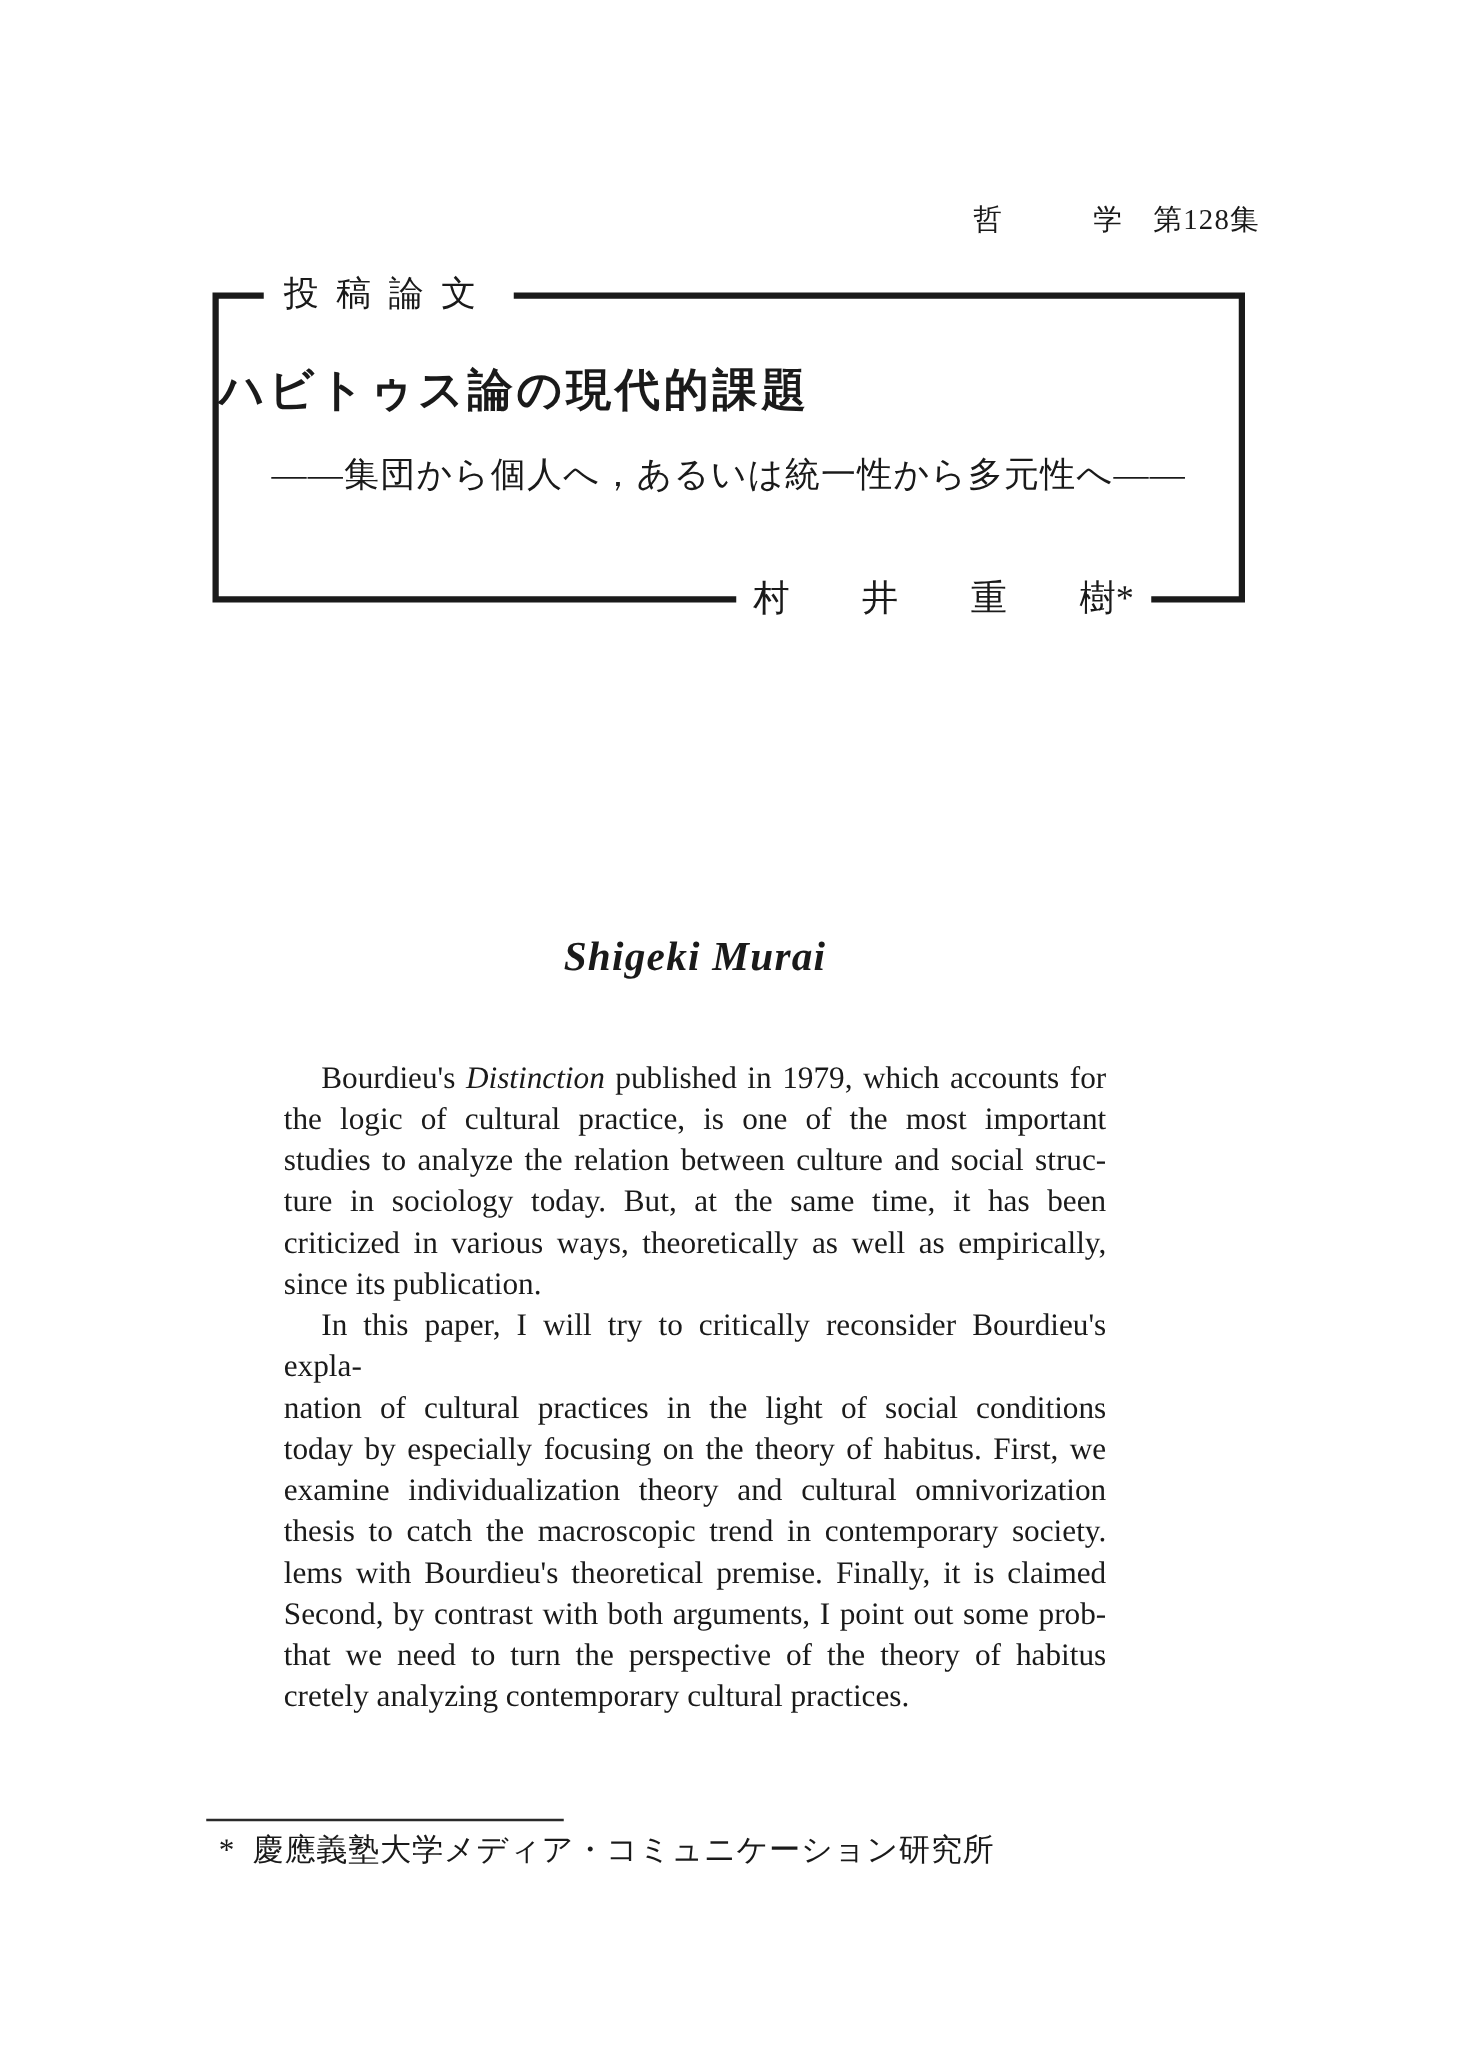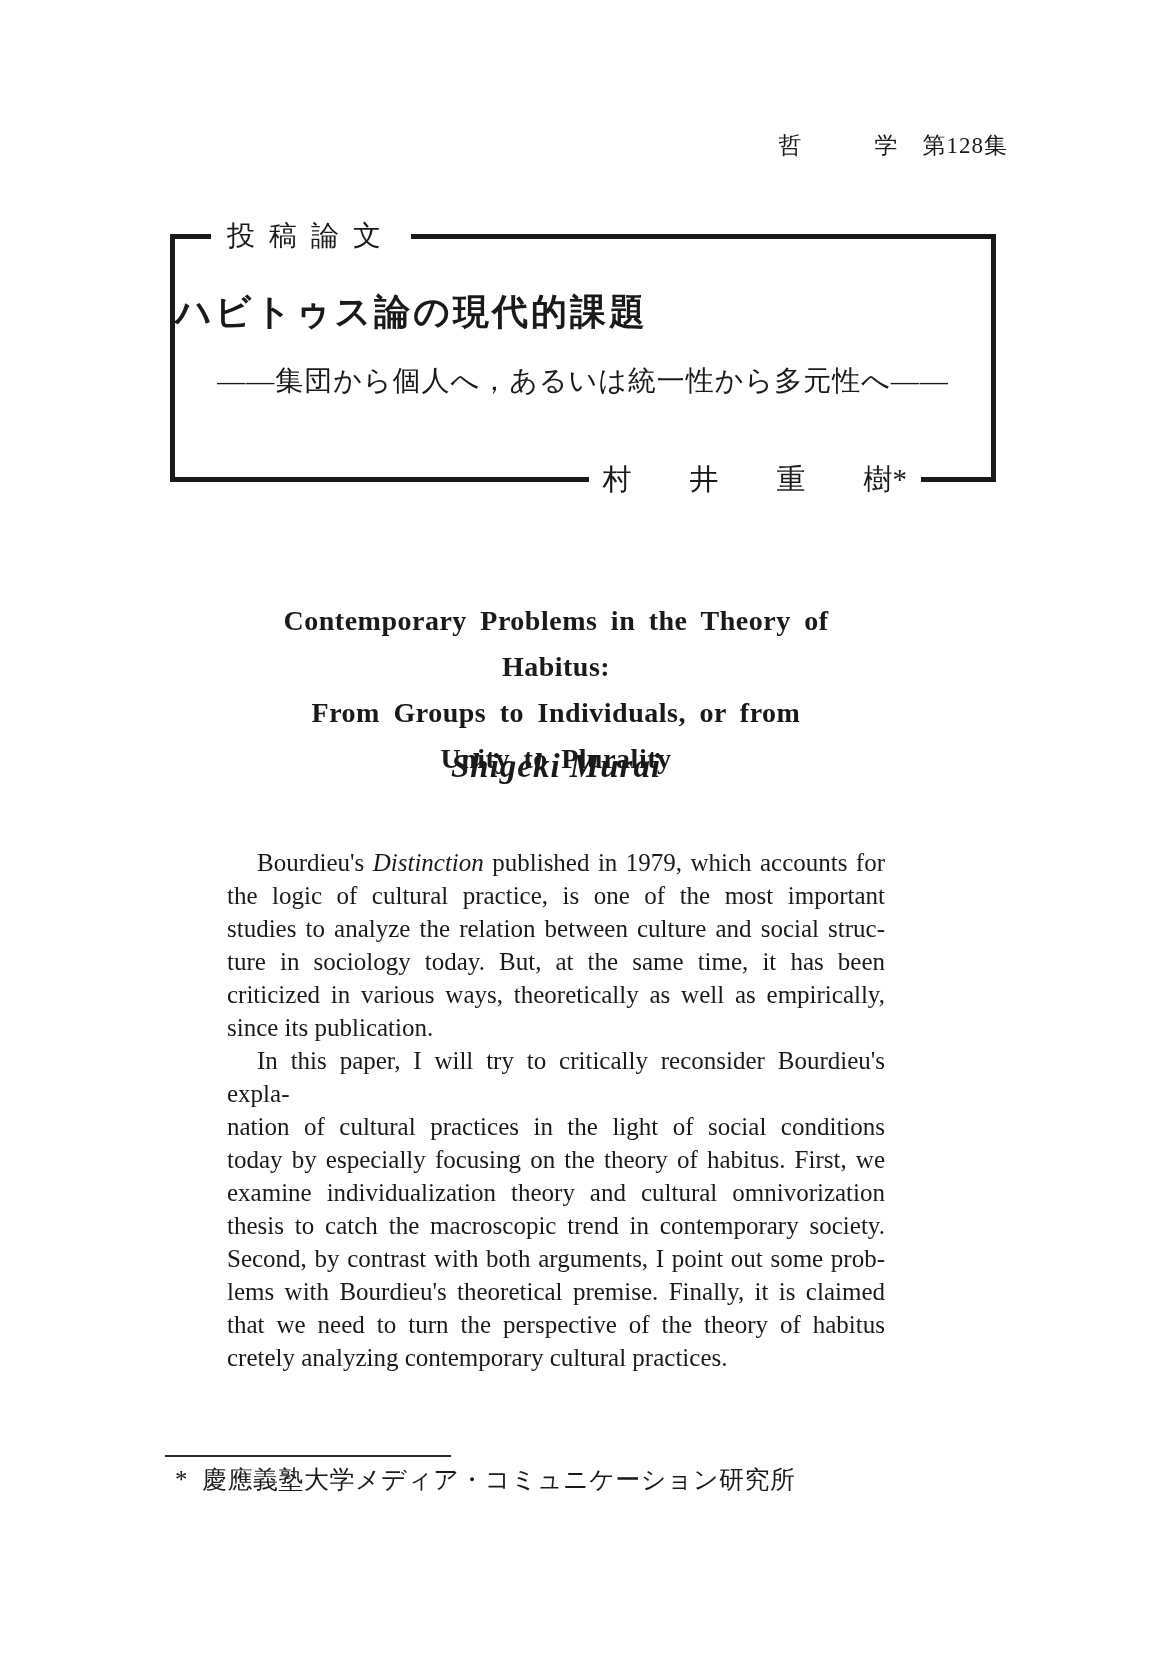--- a/index.html
+++ b/index.html
@@ -9,21 +9,21 @@
     width: 1167px;
     height: 1653px;
     margin: 0 auto;
     background: #ffffff;
     color: #1a1a1a;
     font-family: "Liberation Serif", "DejaVu Serif", serif;
     overflow: hidden;
   }
   .journal-header {
     position: absolute;
-    top: 130px;
+    top: 160px;
     right: 159px;
     font-size: 23px;
     letter-spacing: 1px;
     white-space: pre;
   }
   .article-box {
     position: absolute;
     left: 170px;
     top: 234px;
     width: 826px;
@@ -137,42 +137,37 @@
 
   <div class="journal-header">哲　　　学　第128集</div>
 
   <div class="article-box">
     <div class="category-label">投稿論文</div>
     <div class="title-ja">ハビトゥス論の現代的課題</div>
     <div class="subtitle-ja">——集団から個人へ，あるいは統一性から多元性へ——</div>
     <div class="author-ja">村　　井　　重　　樹*</div>
   </div>
 
-  <div class="english-title">
-    <div>Contemporary Problems in the Theory of Habitus:</div>
-    <div>From Groups to Individuals, or from</div>
-    <div>Unity to Plurality</div>
-  </div>
 
   <div class="author-en">Shigeki Murai</div>
 
   <div class="abstract">
       <div class="abs-line first">Bourdieu's <i>Distinction</i> published in 1979, which accounts for</div>
       <div class="abs-line">the logic of cultural practice, is one of the most important</div>
       <div class="abs-line">studies to analyze the relation between culture and social struc-</div>
       <div class="abs-line">ture in sociology today. But, at the same time, it has been</div>
       <div class="abs-line">criticized in various ways, theoretically as well as empirically,</div>
       <div class="abs-line last">since its publication.</div>
       <div class="abs-line first">In this paper, I will try to critically reconsider Bourdieu's expla-</div>
       <div class="abs-line">nation of cultural practices in the light of social conditions</div>
       <div class="abs-line">today by especially focusing on the theory of habitus. First, we</div>
       <div class="abs-line">examine individualization theory and cultural omnivorization</div>
       <div class="abs-line">thesis to catch the macroscopic trend in contemporary society.</div>
+      <div class="abs-line">lems with Bourdieu's theoretical premise. Finally, it is claimed</div>
       <div class="abs-line">Second, by contrast with both arguments, I point out some prob-</div>
-      <div class="abs-line">lems with Bourdieu's theoretical premise. Finally, it is claimed</div>
       <div class="abs-line">that we need to turn the perspective of the theory of habitus</div>
       <div class="abs-line last">cretely analyzing contemporary cultural practices.</div>
     </div>
 
   <div class="footnote-rule"></div>
   <div class="footnote">
     <span class="marker">*</span><span>慶應義塾大学メディア・コミュニケーション研究所</span>
   </div>
 
 

